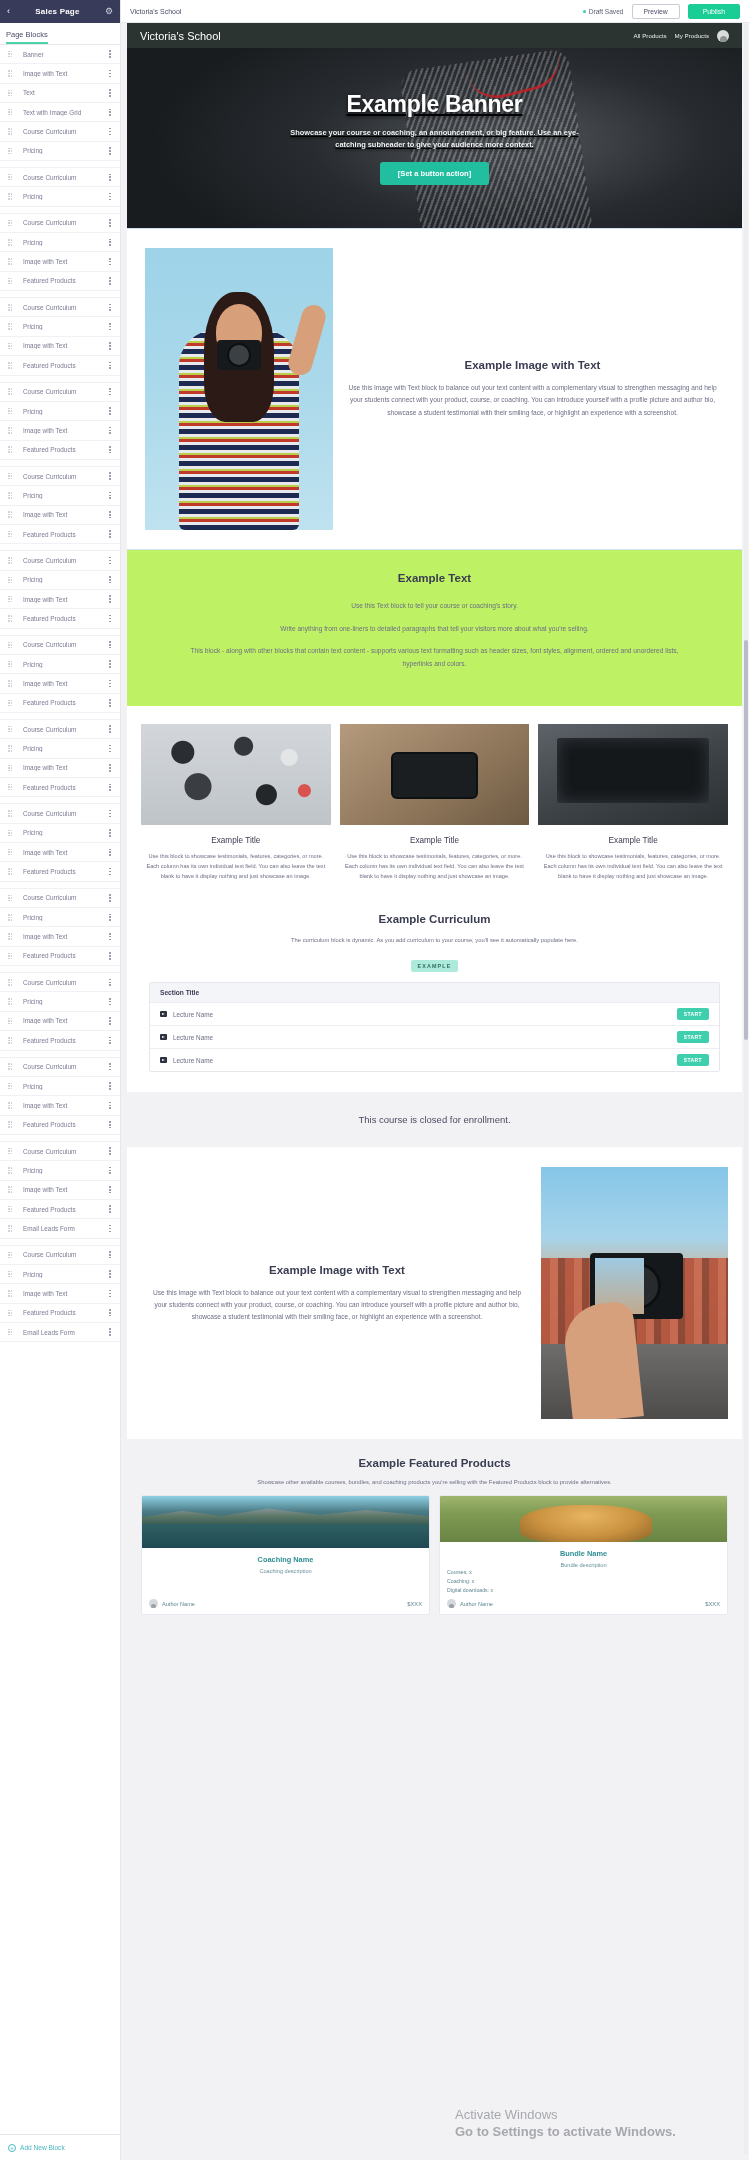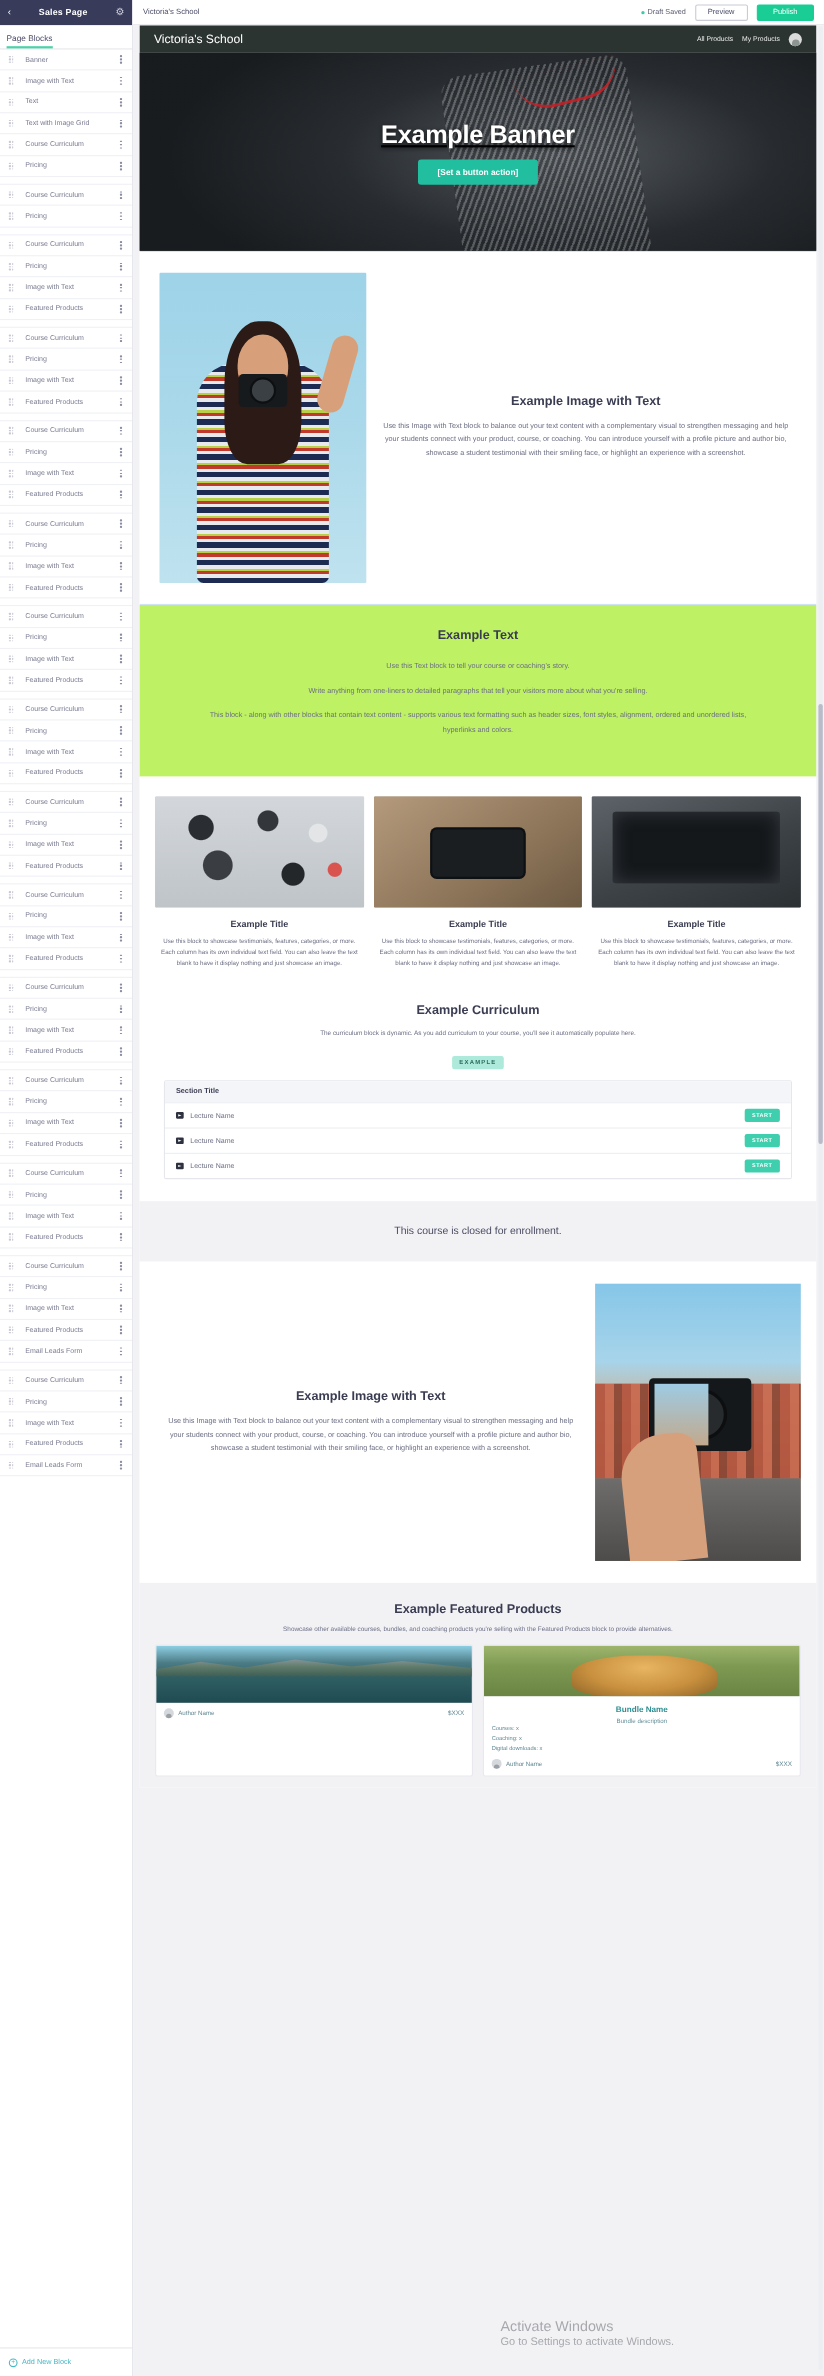--- a/index.html
+++ b/index.html
@@ -213,21 +213,21 @@
   .g3 { background: #4b5157; }
   .g3::before {
     content:""; position:absolute; inset:0;
     background: linear-gradient(160deg,#5d6368 0%,#3c4246 55%,#2b3033 100%);
   }
   .g3::after {
     content:""; position:absolute; left:10%; top:14%; right:10%; bottom:22%;
     background:#15181b; border-radius:3px;
     box-shadow: inset 0 0 16px rgba(120,130,140,.35);
   }
-  .grid-col h3 { font-size: 8.2px; color: #3a3c52; text-align: center; margin: 11px 0 7px; font-weight: bold; }
+  .grid-col h3 { font-size: 8.2px; color: #3a3c52; text-align: center; margin: 11px 0 7px; font-weight: normal; }
   .grid-col p { font-size: 5.6px; color: #6c6f85; line-height: 1.75; text-align: center; padding: 0 4px; }
 
   
   .curr { background: #fff; padding: 16px 22px 20px; text-align: center; }
   .curr h2 { font-size: 11.5px; color: #3a3c52; margin-bottom: 12px; font-weight: bold; }
   .curr-sub { font-size: 5.8px; color: #6c6f85; margin-bottom: 11px; }
   .curr-badge {
     display: inline-block; background: #aeeadb; color: #2c6e5f; font-size: 5.4px;
     font-weight: bold; letter-spacing: 1.1px; padding: 3px 7px; border-radius: 2px; margin-bottom: 10px;
   }
@@ -351,21 +351,21 @@
   .scroll-thumb {
     position: absolute; right: 1px; top: 640px; width: 4px; height: 400px;
     background: #b9bcc8; border-radius: 2px;
   }
 
   
   .watermark {
     position: absolute; left: 455px; top: 2107px; text-align: left; z-index: 40; pointer-events: none;
   }
   .wm1 { font-size: 13px; color: #8d9094; opacity: .75; }
-  .wm2 { font-size: 10px; color: #8d9094; opacity: .75; margin-top: 2px; }
+  .wm2 { font-size: 13px; color: #8d9094; opacity: .75; margin-top: 2px; font-weight: bold; }
 </style>
 </head>
 <body>
 
 <div class="app">
 
   <div class="sidebar">
     <div class="sb-top">
       <div class="sb-back">‹</div>
       <div class="sb-title">Sales Page</div>
@@ -1407,20 +1407,21 @@
           <div class="site-nav">
             <span>All Products</span>
             <span>My Products</span>
             <span class="avatar-c"></span>
           </div>
         </div>
 
         <div class="banner">
           <div class="banner-inner">
             <h1>Example Banner</h1>
+            <p>Showcase your course or coaching, an announcement, or big feature. Use an eye-catching subheader to give your audience more context.</p>
             <div class="banner-btn">[Set a button action]</div>
           </div>
         </div>
 
         <div class="iwt">
           <div class="iwt-img">
             <div class="person"></div>
               <div class="hair"></div>
               <div class="head"></div>
             <div class="arm"></div>
@@ -1504,20 +1505,24 @@
               <div class="hand"></div>
           </div>
         </div>
 
         <div class="feat">
           <h2>Example Featured Products</h2>
           <div class="feat-sub">Showcase other available courses, bundles, and coaching products you're selling with the Featured Products block to provide alternatives.</div>
           <div class="cards">
             <div class="card">
               <div class="card-img c2"></div>
+              <div class="card-body">
+                <div class="card-title">Coaching Name</div>
+                <div class="card-desc">Coaching description</div>
+              </div>
               <div class="card-foot">
                 <div class="card-author">
                   <span class="av-sm"></span>
                   <span>Author Name</span>
                 </div>
                 <div class="card-price">$XXX</div>
               </div>
             </div>
             <div class="card">
               <div class="card-img c3"></div>

